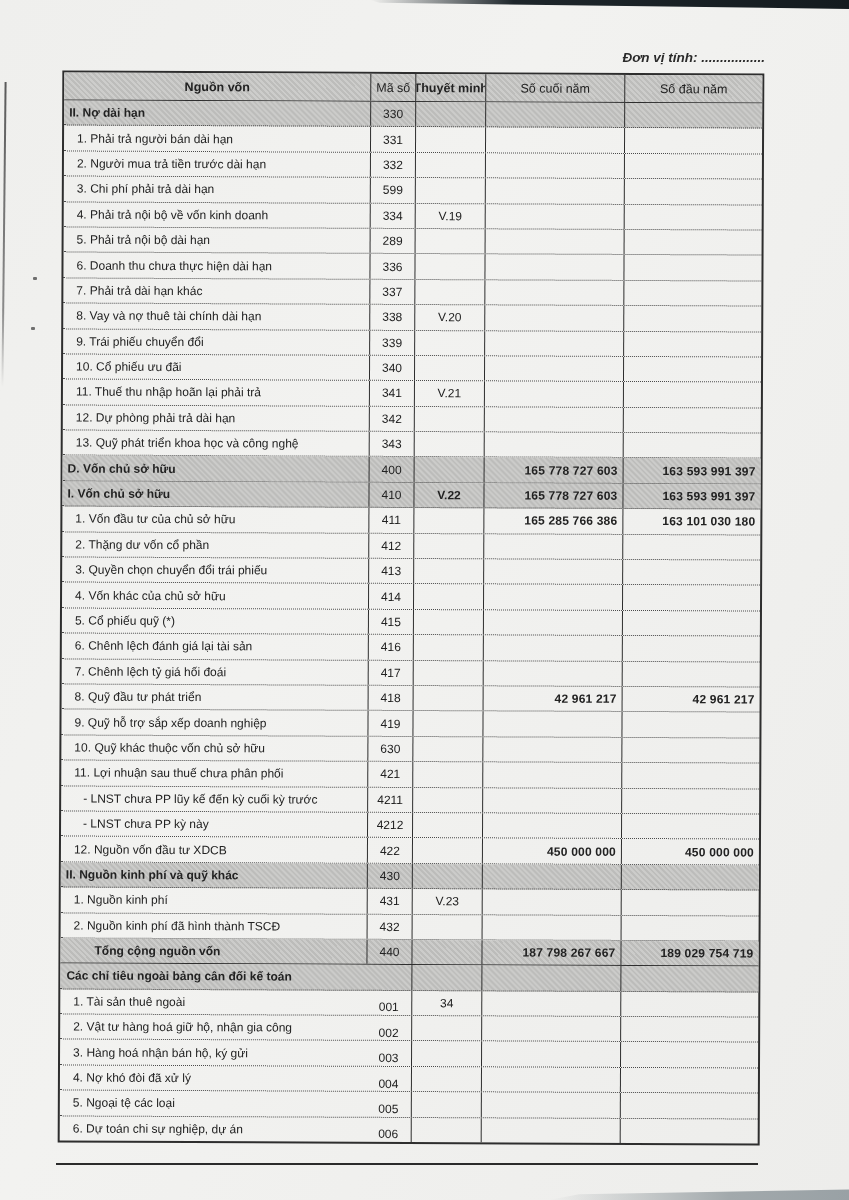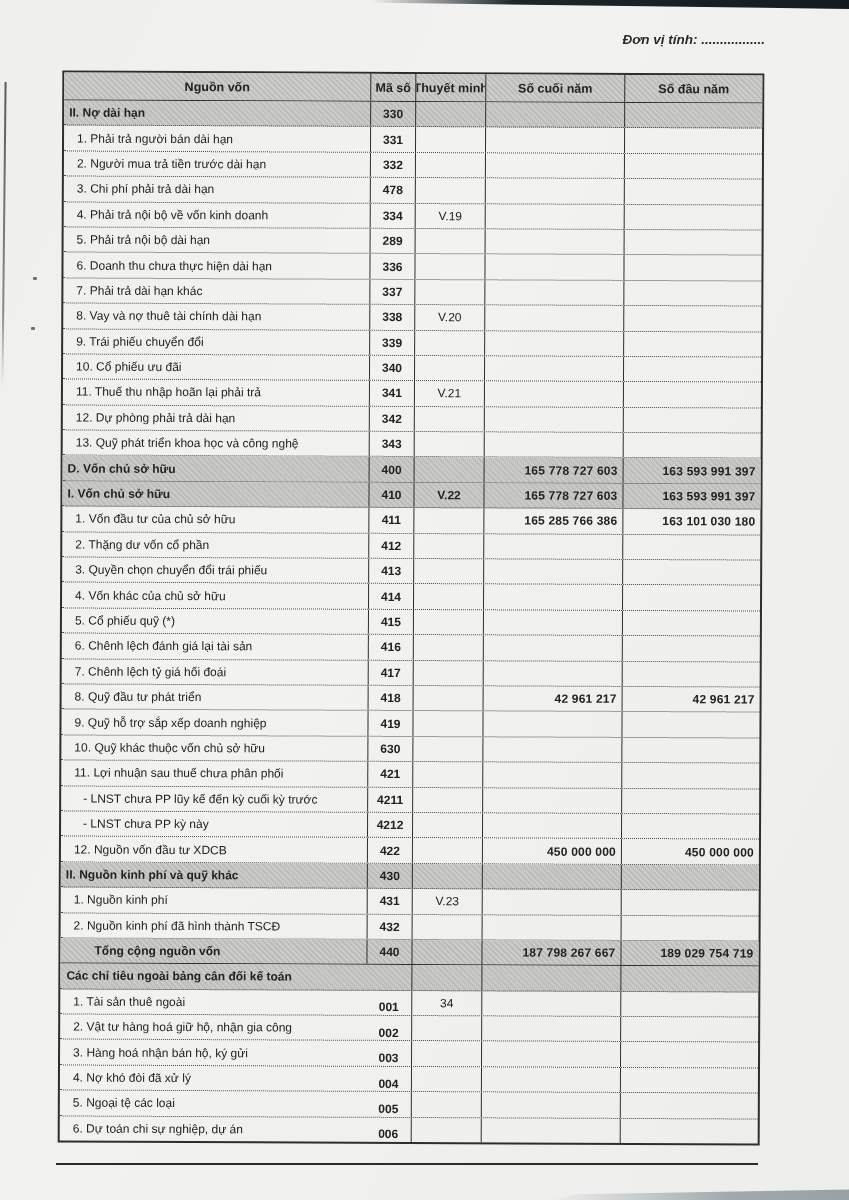--- a/index.html
+++ b/index.html
@@ -23,21 +23,21 @@
     transform:rotate(.6deg);
   }
   .speck{position:absolute;background:#6f6f6f;border-radius:1px;}
   .scan-br{
     position:absolute;right:0;bottom:0;width:300px;height:15px;
     background:linear-gradient(to right, rgba(155,161,164,0), #a2a9ac 60%, #99a1a5);
     clip-path:polygon(0 100%,10% 62%,100% 30%,100% 100%);
   }
   
   .unit-line{
-    position:absolute;top:32px;right:84px;
+    position:absolute;top:50px;right:84px;
     font-style:italic;font-weight:bold;font-size:13.5px;color:#2a2a2a;
   }
   
   .btable{
     position:absolute;left:60px;top:72px;width:698px;
     border:2px solid #2e2e2e;
     transform:rotate(.25deg);
     background:transparent;
   }
   .trow{
@@ -54,23 +54,23 @@
     background:#c7c7c5;
     background-image:repeating-linear-gradient(45deg,rgba(255,255,255,.10) 0 2px,rgba(0,0,0,.05) 2px 4px);
     border-bottom:1.5px solid #2e2e2e;
     font-size:12.5px;font-weight:600;
   }
   .c{height:100%;display:flex;align-items:center;overflow:hidden;white-space:nowrap;}
   .c2,.c3,.c4,.c5{border-left:1.5px solid #2e2e2e;}
   .c1{padding-left:13px;}
   .c2,.c3{justify-content:center;}
   .c4,.c5{justify-content:flex-end;padding-right:5px;font-weight:700;letter-spacing:.2px;}
-  .c2{font-weight:700;}
+  .c2{font-weight:400;}
   .thead .c1{justify-content:center;padding-left:0;}
-  .thead .c4,.thead .c5{justify-content:center;padding-right:0;font-weight:700;letter-spacing:0;}
+  .thead .c4,.thead .c5{justify-content:center;padding-right:0;font-weight:400;letter-spacing:0;}
   
   .section,.total,.outside{
     background:#c6c6c4;
     background-image:repeating-linear-gradient(45deg,rgba(255,255,255,.10) 0 2px,rgba(0,0,0,.05) 2px 4px);
     font-weight:700;
   }
   .section .c1{padding-left:5px;}
   .outside .c1{padding-left:6px;}
   .total .c1{padding-left:34px;}
   .sub .c1{padding-left:22px;}
@@ -122,21 +122,21 @@
         </div>
         <div class="trow item">
           <div class="c c1">2. Người mua trả tiền trước dài hạn</div>
           <div class="c c2">332</div>
           <div class="c c3"></div>
           <div class="c c4"></div>
           <div class="c c5"></div>
         </div>
         <div class="trow item">
           <div class="c c1">3. Chi phí phải trả dài hạn</div>
-          <div class="c c2">478</div>
+          <div class="c c2">599</div>
           <div class="c c3"></div>
           <div class="c c4"></div>
           <div class="c c5"></div>
         </div>
         <div class="trow item">
           <div class="c c1">4. Phải trả nội bộ về vốn kinh doanh</div>
           <div class="c c2">334</div>
           <div class="c c3">V.19</div>
           <div class="c c4"></div>
           <div class="c c5"></div>

